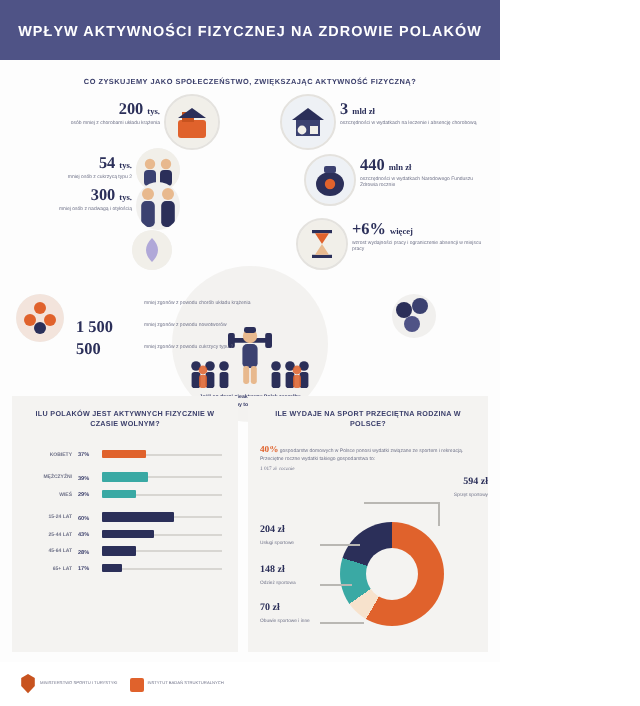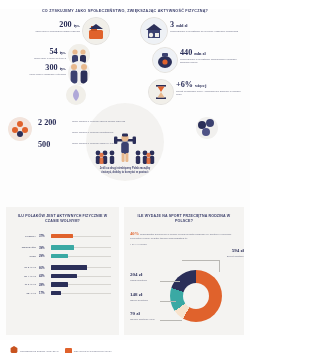--- a/index.html
+++ b/index.html
@@ -107,20 +107,23 @@
   .logo-a .txt{font-size:2.1px;line-height:1.25;color:#6f7288;}
   .logo-b{display:flex;align-items:center;gap:2px;}
   .logo-b .mark{width:7px;height:7px;background:#e0622c;border-radius:1px;}
   .logo-b .txt{font-size:2.1px;line-height:1.25;color:#6f7288;}
 </style>
 </head>
 <body>
 
 <div class="page">
 
+  <div class="header">
+    <h1>WPŁYW AKTYWNOŚCI FIZYCZNEJ NA ZDROWIE POLAKÓW</h1>
+  </div>
 
   <div class="subtitle">CO ZYSKUJEMY JAKO SPOŁECZEŃSTWO, ZWIĘKSZAJĄC AKTYWNOŚĆ FIZYCZNĄ?</div>
 
   <div class="collage">
 
     <div class="center-circle">
       <svg width="70" height="36" viewBox="0 0 70 36">
         <g fill="#2b2f59">
           <circle cx="8" cy="22" r="2.4"></circle>
             <rect x="5.8" y="25" width="4.4" height="8" rx="1.4"></rect>
@@ -257,27 +260,27 @@
 
     <div class="badge" style="position:absolute;left:8px;top:100px;width:24px;height:24px;">
       <svg width="24" height="24" viewBox="0 0 24 24">
         <circle cx="12" cy="12" r="12" fill="#f3e4dc"></circle>
         <circle cx="12" cy="7" r="3" fill="#e0622c"></circle>
         <circle cx="7" cy="13" r="3" fill="#e0622c"></circle>
         <circle cx="17" cy="13" r="3" fill="#e0622c"></circle>
         <circle cx="12" cy="17" r="3" fill="#2b2f59"></circle>
       </svg>
     </div>
-    <div class="stat right" style="left:38px;top:101px;width:90px;">
-      <div class="txt">
-        <div class="big">2 200</div>
-      </div>
-    </div>
     <div class="desc" style="position:absolute;left:72px;top:103px;width:64px;font-size:2.5px;color:#6f7288;line-height:1.3;">mniej zgonów z powodu chorób układu krążenia</div>
 
+    <div class="stat right" style="left:38px;top:112px;width:90px;">
+      <div class="txt">
+        <div class="big">1 500</div>
+      </div>
+    </div>
     <div class="desc" style="position:absolute;left:72px;top:114px;width:64px;font-size:2.5px;color:#6f7288;line-height:1.3;">mniej zgonów z powodu nowotworów</div>
 
     <div class="stat right" style="left:38px;top:123px;width:90px;">
       <div class="txt">
         <div class="big">500</div>
       </div>
     </div>
     <div class="desc" style="position:absolute;left:72px;top:125px;width:64px;font-size:2.5px;color:#6f7288;line-height:1.3;">mniej zgonów z powodu cukrzycy typu 2</div>
 
     <div class="badge" style="position:absolute;left:196px;top:100px;width:22px;height:22px;">

